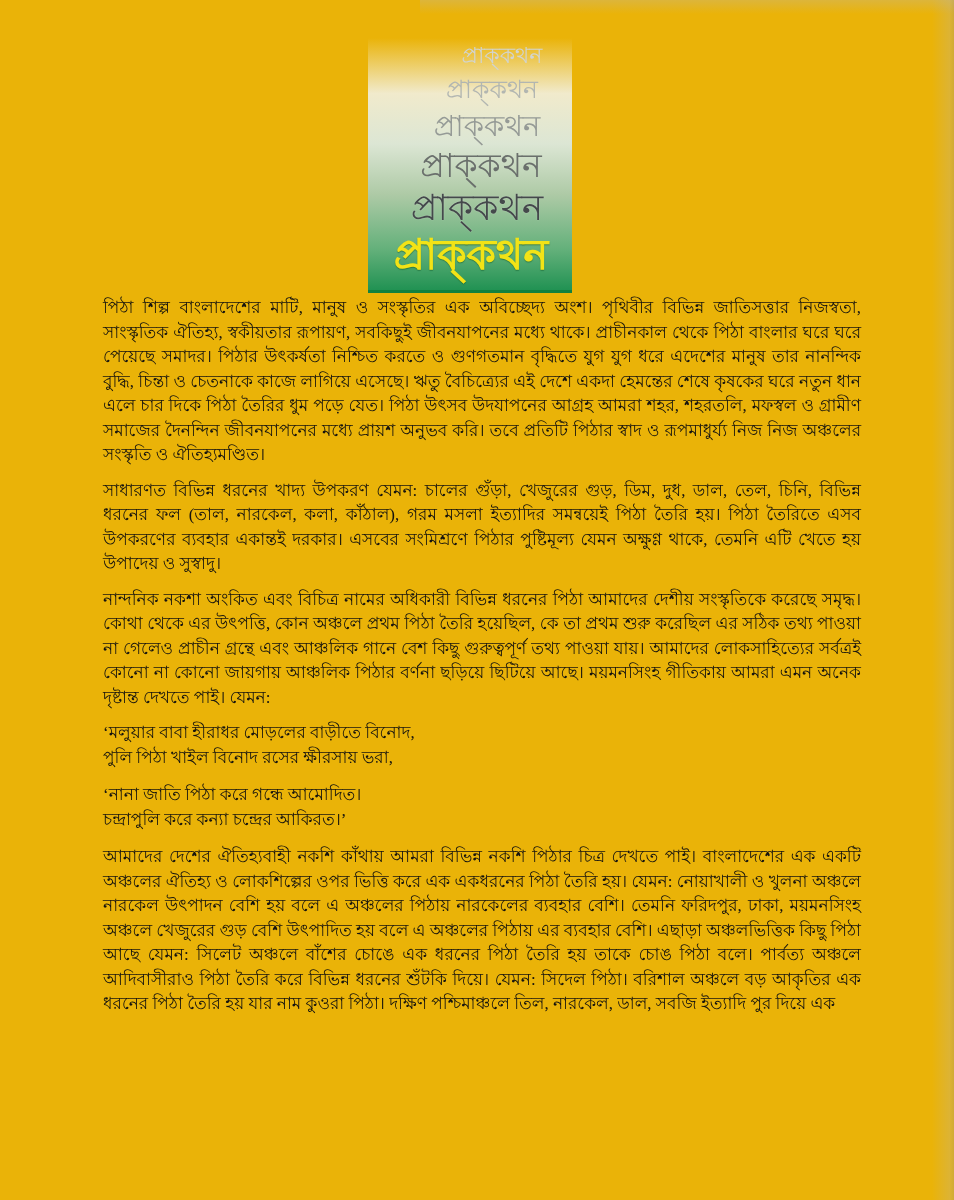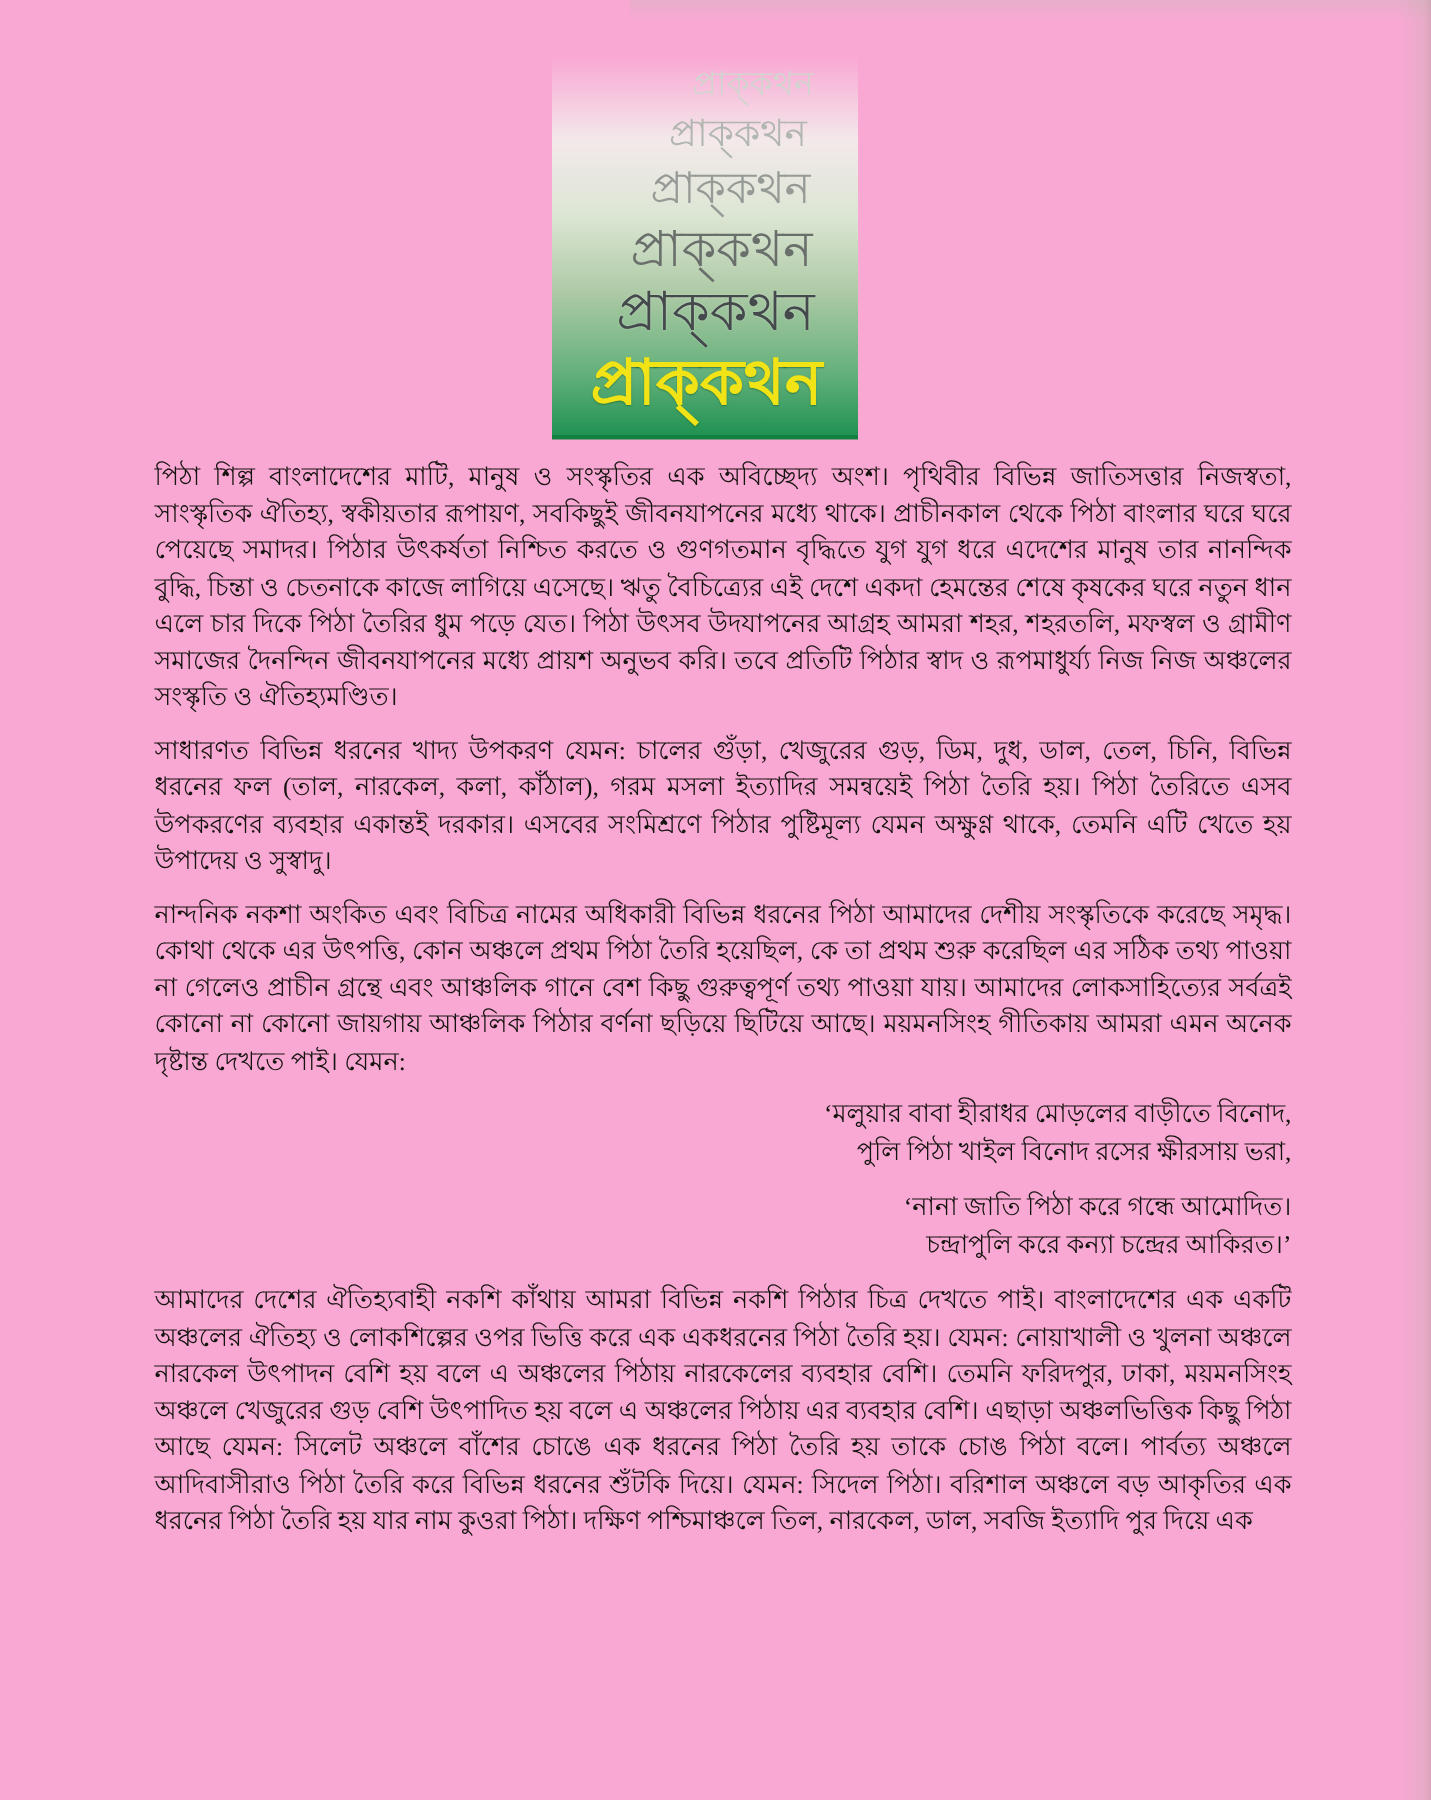--- a/index.html
+++ b/index.html
@@ -4,21 +4,21 @@
 <style>
   html,body{margin:0;padding:0;}
   body{
     background:#e8e6e0;
     font-family:"Liberation Serif","DejaVu Serif",serif;
   }
   .page{
     position:relative;
     width:954px;height:1200px;
     margin:0 auto;
-    background:#f9a8d4;
+    background:#eab308;
     overflow:hidden;
   }
   
   .scan-shade-right{
     position:absolute;top:0;right:0;width:22px;height:1200px;
     background:linear-gradient(90deg, rgba(186,180,166,0) 0%, rgba(186,180,166,0.28) 80%, rgba(160,154,140,0.35) 100%);
     pointer-events:none;
   }
   .scan-shade-top{
     position:absolute;top:0;left:420px;right:0;height:14px;
@@ -51,30 +51,30 @@
   .title-row.r1{font-size:22px;line-height:32px;color:#d2d4cf;transform:translateX(32px);}
   .title-row.r2{font-size:25px;line-height:35px;color:#b2b6b1;transform:translateX(22px);}
   .title-row.r3{font-size:29px;line-height:38px;color:#959a96;transform:translateX(17px);}
   .title-row.r4{font-size:33px;line-height:41px;color:#6a6f6c;transform:translateX(11px);}
   .title-row.r5{font-size:36px;line-height:44px;color:#44494b;transform:translateX(7px);text-shadow:0 0 1px rgba(255,255,255,0.6);}
   .title-row.r6{font-size:42px;line-height:50px;color:#f2e316;font-weight:bold;transform:translateX(1px);text-shadow:0 1px 1px rgba(20,90,40,0.55);}
 
   
   .body-text{
     position:absolute;
-    left:103px;top:306px;
+    left:103px;top:296px;
     width:758px;
     font-size:17px;
     line-height:24.5px;
     color:#15130f;
     text-align:justify;
   }
   .body-text p{margin:0 0 11px 0;}
   .poem{
-    text-align:right;
+    text-align:left;
     margin:6px 0 13px 0;
   }
   .poem .poem-line{display:block;}
 </style>
 </head>
 <body>
 
 <div class="page">
 
   <div class="scan-shade-top"></div>

